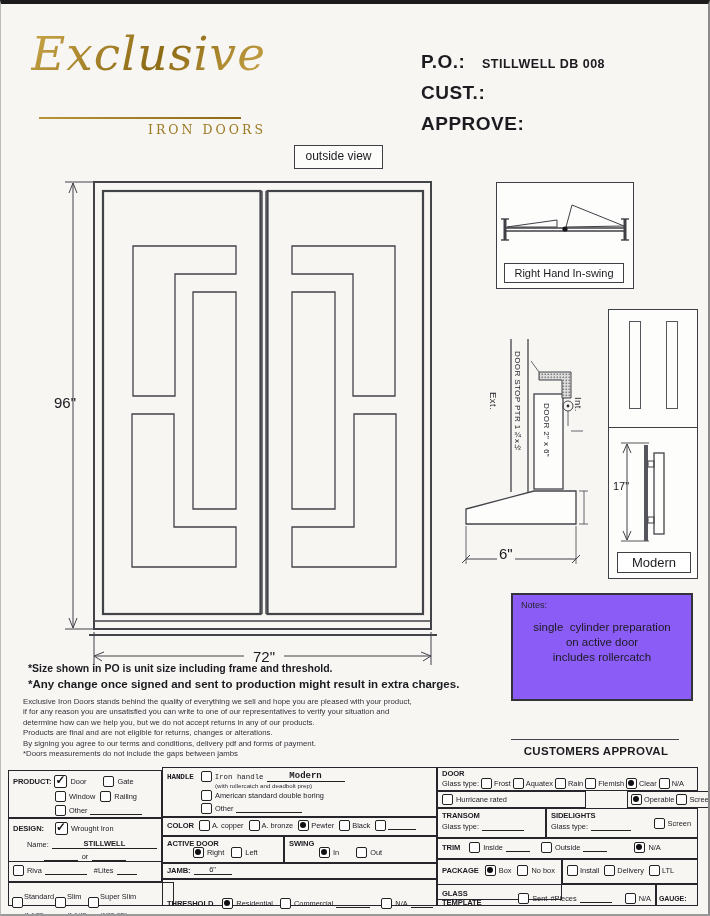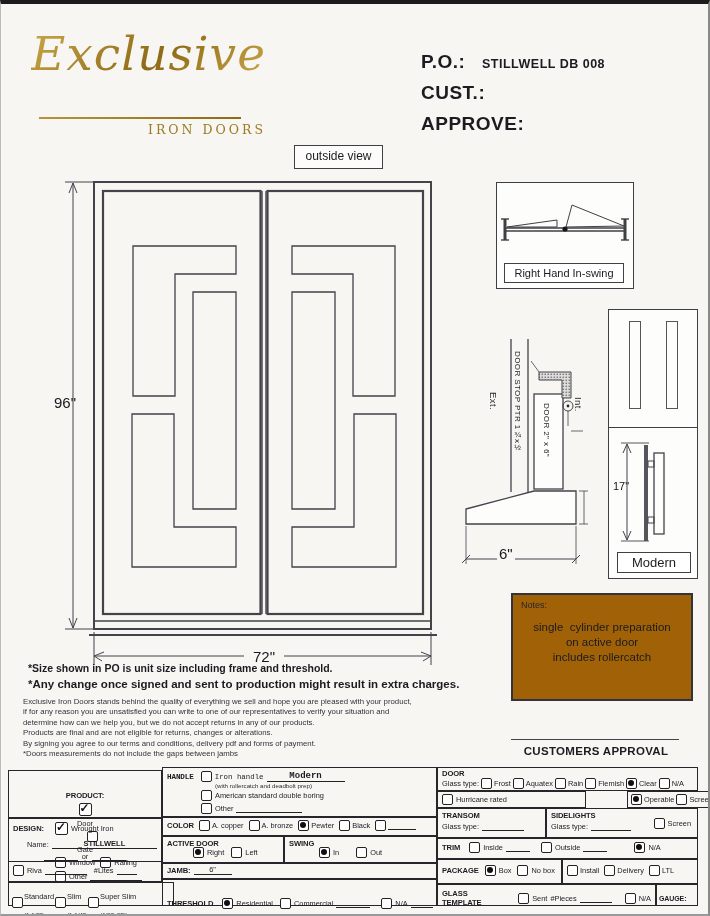--- a/index.html
+++ b/index.html
@@ -163,21 +163,21 @@
         <rect x="35" y="17" width="4" height="96" fill="#55555c" stroke="none"></rect>
         <rect x="45" y="25" width="10" height="81" stroke-width="1.3" fill="#fdfdfc"></rect>
         <rect x="39" y="33" width="6" height="6" stroke-width="1"></rect>
         <rect x="39" y="89" width="6" height="6" stroke-width="1"></rect>
       </g>
     </svg>
     <div class="abs dim" style="left:4px;top:170px;font-size:11px;">17"</div>
     <div class="inlabel" style="position:absolute;left:8px;bottom:5px;width:74px;height:21px;font-size:13px;line-height:19px;">Modern</div>
   </div>
 
-  <div class="abs" style="left:510px;top:589px;width:182px;height:108px;border:2px solid #33333a;background:#a16207;box-sizing:border-box;padding:5px 8px;">
+  <div class="abs" style="left:510px;top:589px;width:182px;height:108px;border:2px solid #33333a;background:#8b5cf6;box-sizing:border-box;padding:5px 8px;">
     <div class="notes-title">Notes:</div>
     <div style="margin-top:10px;">
       <div class="notes-line">single  cylinder preparation</div>
       <div class="notes-line">on active door</div>
       <div class="notes-line">includes rollercatch</div>
     </div>
   </div>
 
   <div class="abs" style="left:510px;top:735px;width:168px;border-top:1.6px solid #43434a;"></div>
   <div class="abs approval" style="left:500px;top:741px;width:190px;">CUSTOMERS APPROVAL</div>
@@ -187,21 +187,21 @@
   <div class="abs fn-fine" style="left:22px;top:693px;width:420px;">Exclusive Iron Doors stands behind the quality of everything we sell and hope you are pleased with your product,
 if for any reason you are unsatisfied you can write to one of our representatives to verify your situation and
 determine how can we help you, but we do not accept returns in any of our products.
 Products are final and are not eligible for returns, changes or alterations.
 By signing you agree to our terms and conditions, delivery pdf and forms of payment.
 *Doors measurements do not include the gaps between jambs</div>
 
   <div class="abs" style="left:7px;top:763px;width:690px;height:139px;">
 
     <div class="cell" style="left:0;top:3px;width:154px;height:48px;">
-      <div class="frow" style="margin-top:18px;flex-direction:column;">
+      <div class="frow" style="margin-top:2px;">
         <span class="sec">PRODUCT:</span>
         <span class="cb lg tick"></span>
         <span class="opt">Door</span>
         <span class="cb" style="margin-left:14px;"></span>
         <span class="opt">Gate</span>
       </div>
       <div class="frow" style="margin-left:42px;margin-top:3px;">
         <span class="cb"></span>
         <span class="opt">Window</span>
         <span class="cb" style="margin-left:2px;"></span>
@@ -393,21 +393,21 @@
         <span class="opt">Inside</span>
         <span class="bl" style="width:24px;"></span>
         <span class="cb" style="margin-left:8px;"></span>
         <span class="opt">Outside</span>
         <span class="bl" style="width:24px;"></span>
         <span class="cb dot" style="margin-left:24px;"></span>
         <span class="opt">N/A</span>
       </div>
     </div>
 
-    <div class="cell" style="left:429px;top:92px;width:125px;height:25px;">
+    <div class="cell" style="left:429px;top:92px;width:125px;height:41px;">
       <div class="frow" style="margin-top:3px;">
         <span class="sec">PACKAGE</span>
         <span class="cb dot" style="margin-left:3px;"></span>
         <span class="opt">Box</span>
         <span class="cb" style="margin-left:3px;"></span>
         <span class="opt">No box</span>
       </div>
     </div>
     <div class="cell" style="left:554px;top:92px;width:136px;height:25px;">
       <div class="frow" style="margin-top:3px;gap:2px;">

